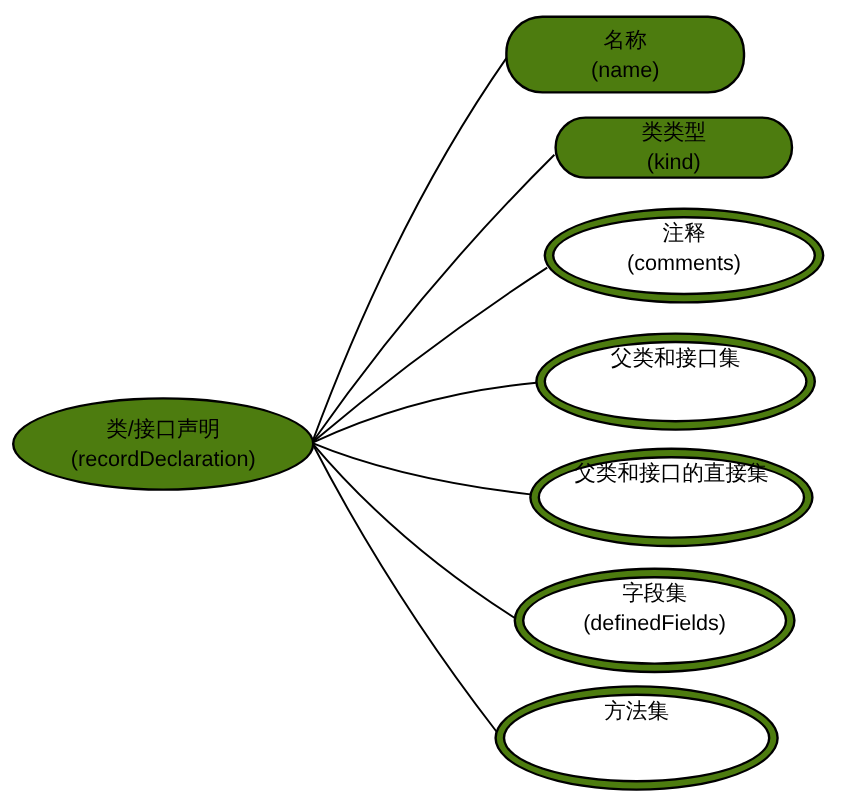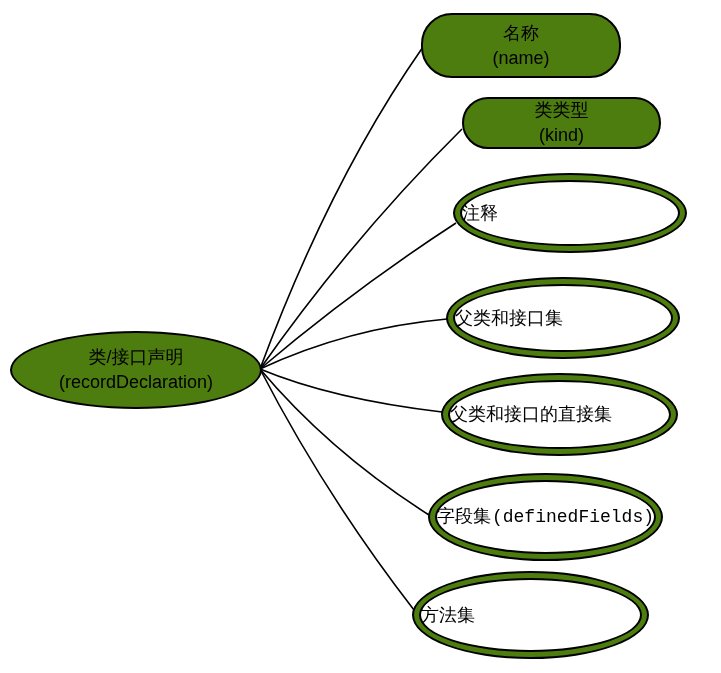--- a/index.html
+++ b/index.html
@@ -44,34 +44,34 @@
   }
   .ellipse { border-radius: 50%; }
   .rrect   { border-radius: 31px; }
   .double  { border-radius: 50%; }
   .double .inner {
     position: absolute;
     inset: 5px;
     border: 2px solid #000000;
     border-radius: 50%;
     display: flex;
-    flex-direction: row;
+    flex-direction: column;
     align-items: center;
-    justify-content: space-between;
+    justify-content: flex-start;
     text-align: center;
     background: #ffffff;
   }
   
   .n-root    { left: 10px;  top: 331px; width: 252px; height: 78px; }
   .n-name    { left: 421px; top: 13px;  width: 200px; height: 65px; }
   .n-kind    { left: 462px; top: 97px;  width: 199px; height: 52px; }
   .n-comm    { left: 453px; top: 173px; width: 234px; height: 80px; }
   .n-super   { left: 446px; top: 277px; width: 234px; height: 82px; }
   .n-dsuper  { left: 441px; top: 373px; width: 237px; height: 83px; text-decoration: underline; }
-  .n-fields  { left: 428px; top: 473px; width: 235px; height: 88px; font-family: Liberation Mono, monospace; }
+  .n-fields  { left: 428px; top: 473px; width: 235px; height: 88px; }
   .n-methods { left: 412px; top: 571px; width: 237px; height: 88px; }
 </style>
 </head>
 <body>
 
 <div class="canvas">
 
   <svg class="edges" width="721" height="673" viewBox="0 0 721 673" xmlns="http://www.w3.org/2000/svg">
     <path d="M260,369 Q330,180 423,47"></path>
     <path d="M260,369 Q352,238 462,129"></path>
@@ -93,20 +93,21 @@
   </div>
 
   <div class="node rrect n-kind">
     <div>类类型</div>
     <div>(kind)</div>
   </div>
 
   <div class="node double n-comm">
     <div class="inner">
       <div>注释</div>
+      <div>(comments)</div>
     </div>
   </div>
 
   <div class="node double n-super">
     <div class="inner">
       <div>父类和接口集</div>
     </div>
   </div>
 
   <div class="node double n-dsuper">

